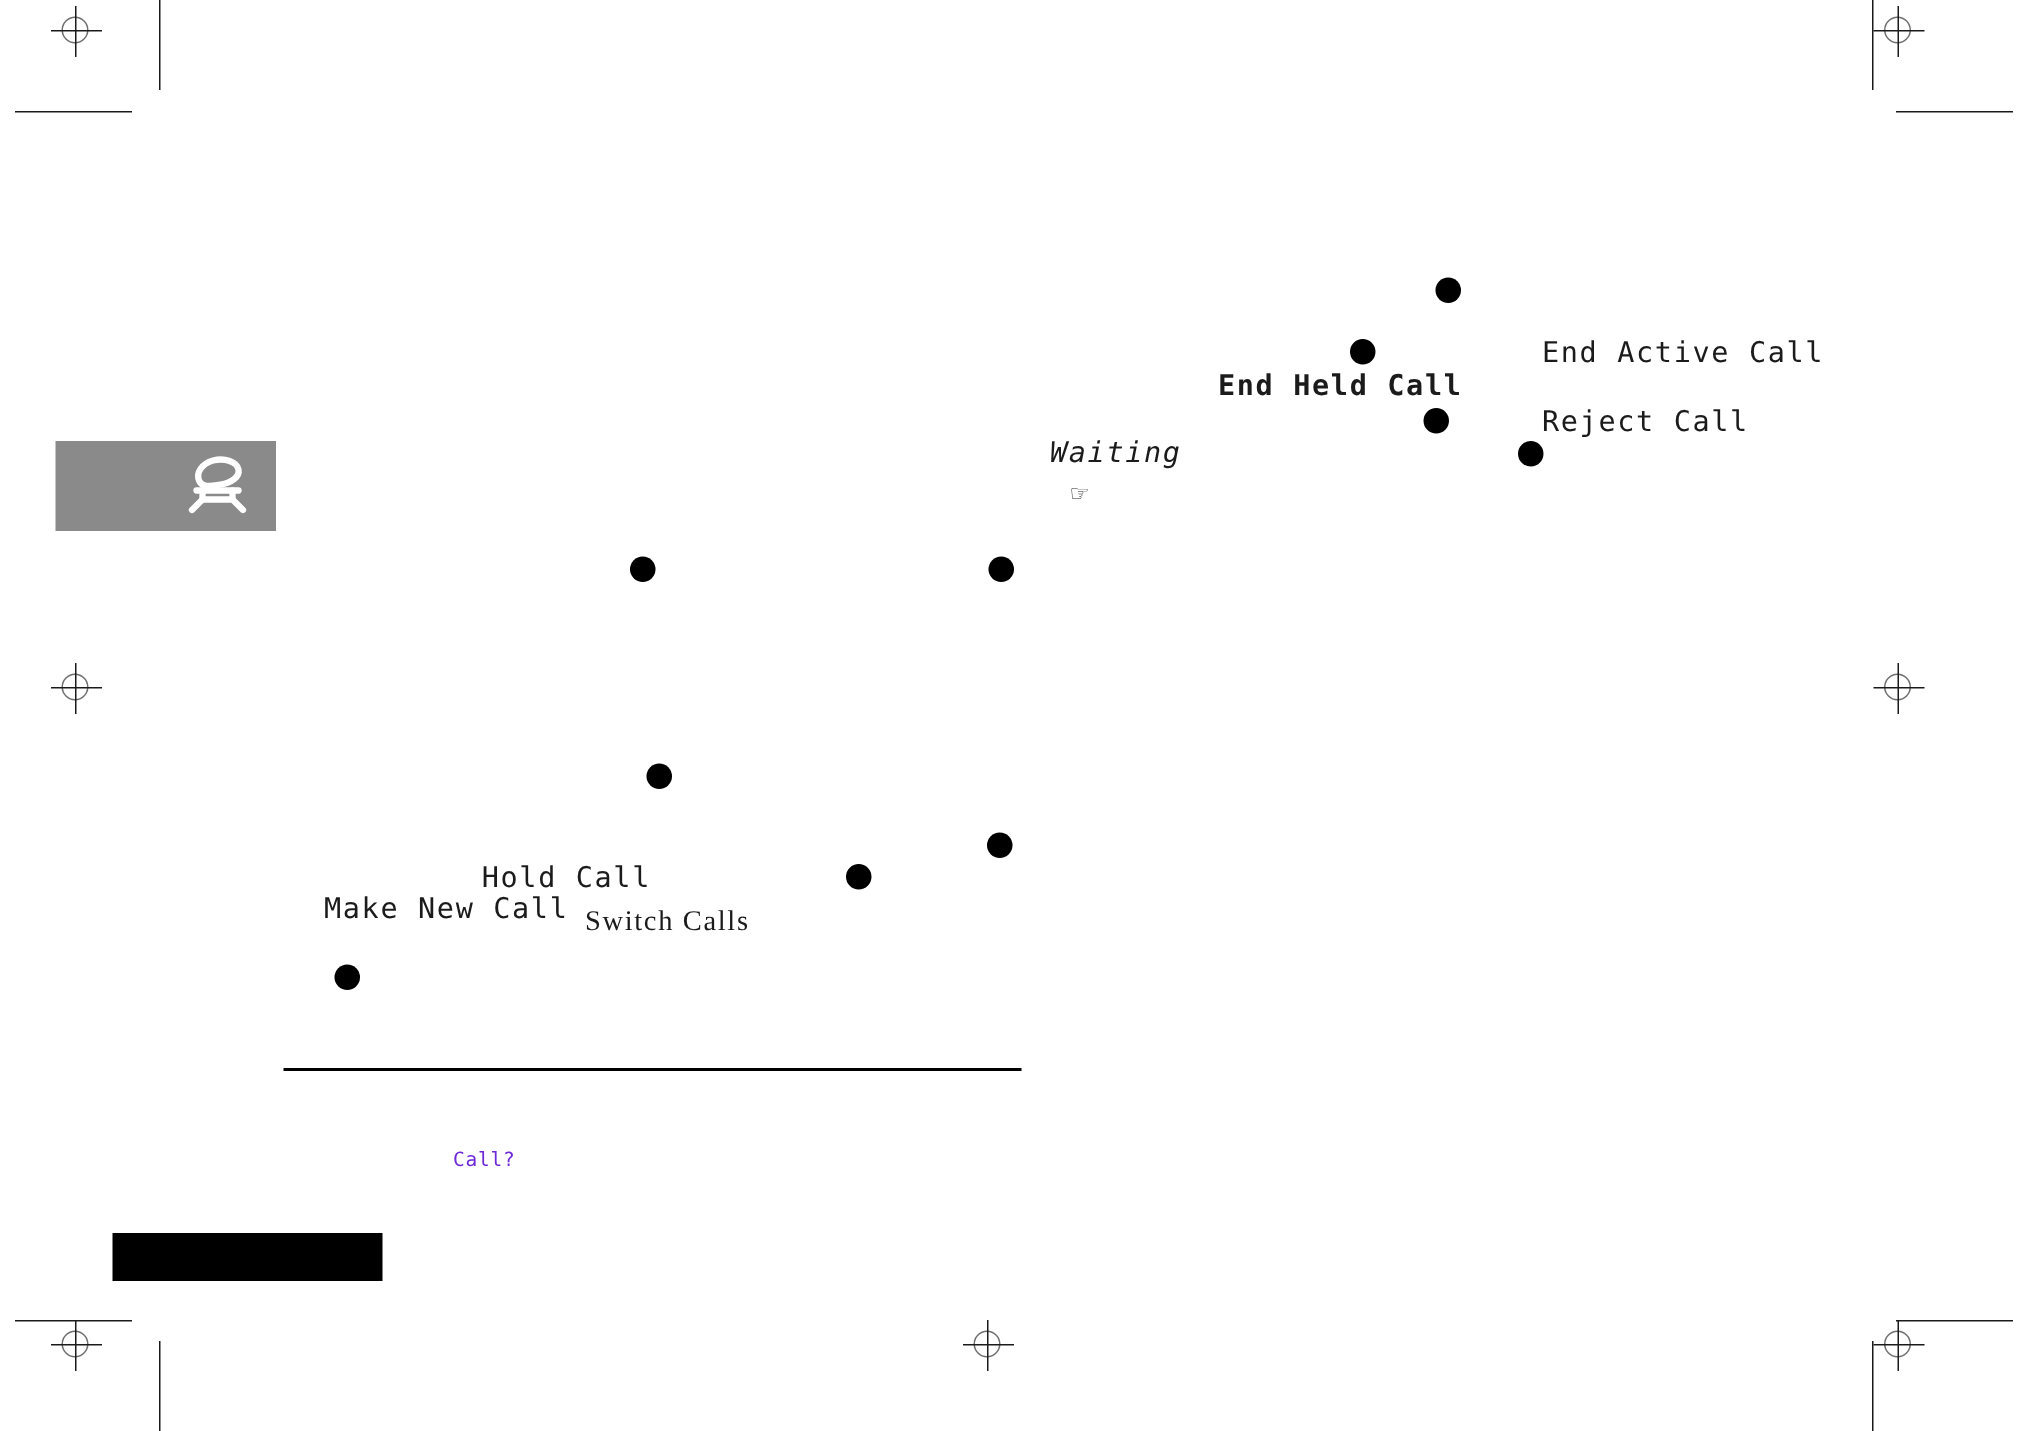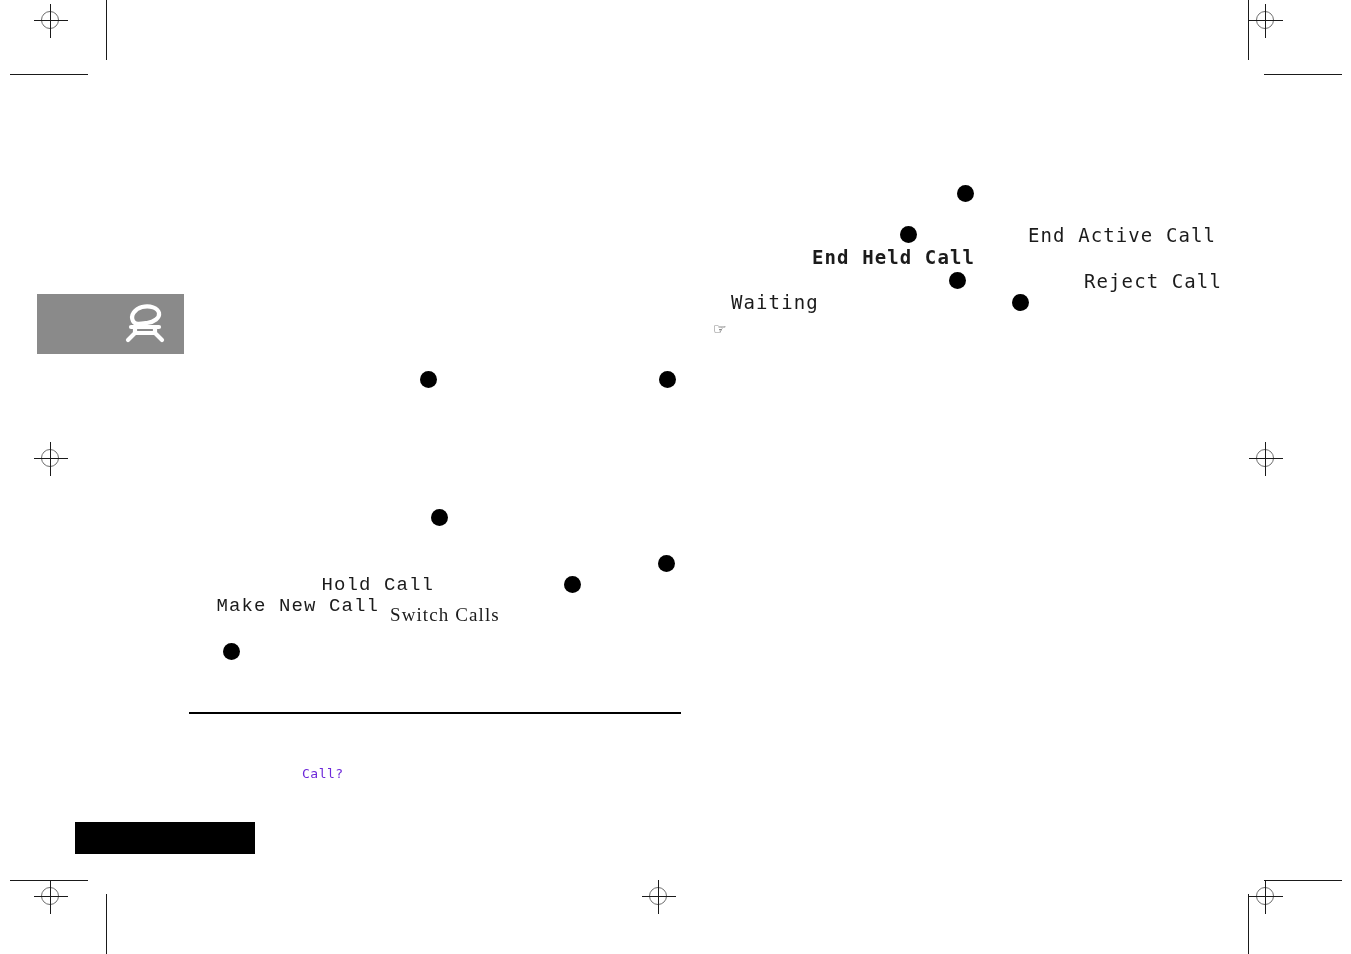--- a/index.html
+++ b/index.html
@@ -86,21 +86,21 @@
   
   .label {
     position: absolute;
     font-family: "DejaVu Sans Mono", monospace;
     font-size: 19px;
     line-height: 22px;
     letter-spacing: 1.1px;
     color: #1b1b1b;
     white-space: pre;
   }
-  .label.r { text-align: right; font-family: Liberation Mono, monospace; }
+  .label.r { text-align: right; }
 
   .small-label {
     position: absolute;
     font-family: "DejaVu Sans Mono", monospace;
     font-size: 13px;
     line-height: 16px;
     letter-spacing: 0.5px;
     color: #6d28d9;
     white-space: pre;
   }
@@ -205,22 +205,22 @@
       <div class="bullet" style="left: 659px; top: 371px; width: 17px; height: 17px;"></div>
       <div class="bullet" style="left: 431px; top: 509px; width: 17px; height: 17px;"></div>
       <div class="bullet" style="left: 658px; top: 555px; width: 17px; height: 17px;"></div>
       <div class="bullet" style="left: 564px; top: 576px; width: 17px; height: 17px;"></div>
       <div class="bullet" style="left: 223px; top: 643px; width: 17px; height: 17px;"></div>
     </div>
 
   <div id="labels-layer">
       <div class="label" style="left: 1028px; top: 224px;">End Active Call</div>
       <div class="label" style="left: 812px; top: 246px; font-weight: bold;">End Held Call</div>
-      <div class="label" style="left: 1084px; top: 270px;">Reject Call</div>
-      <div class="label" style="left: 731px; top: 291px;">Waiting</div>
+      <div class="label" style="left: 1028px; top: 270px;">Reject Call</div>
+      <div class="label" style="left: 700px; top: 291px; font-style: italic;">Waiting</div>
       <div class="label r" style="right: 917px; top: 574px;">Hold Call</div>
       <div class="label r" style="right: 972px; top: 595px;">Make New Call</div>
       <div class="label" style="left: 390px; top: 604px; font-family: Liberation Serif, serif;">Switch Calls</div>
       <div class="small-label" style="left: 302px; top: 766px;">Call?</div>
     </div>
 
   <span class="hand-glyph" id="pointer-glyph" style="left: 713px; top: 322px;">☞</span>
 
   <div id="hrule" style="left: 189px; top: 712px; width: 492px; background: rgb(0, 0, 0);"></div>
 

